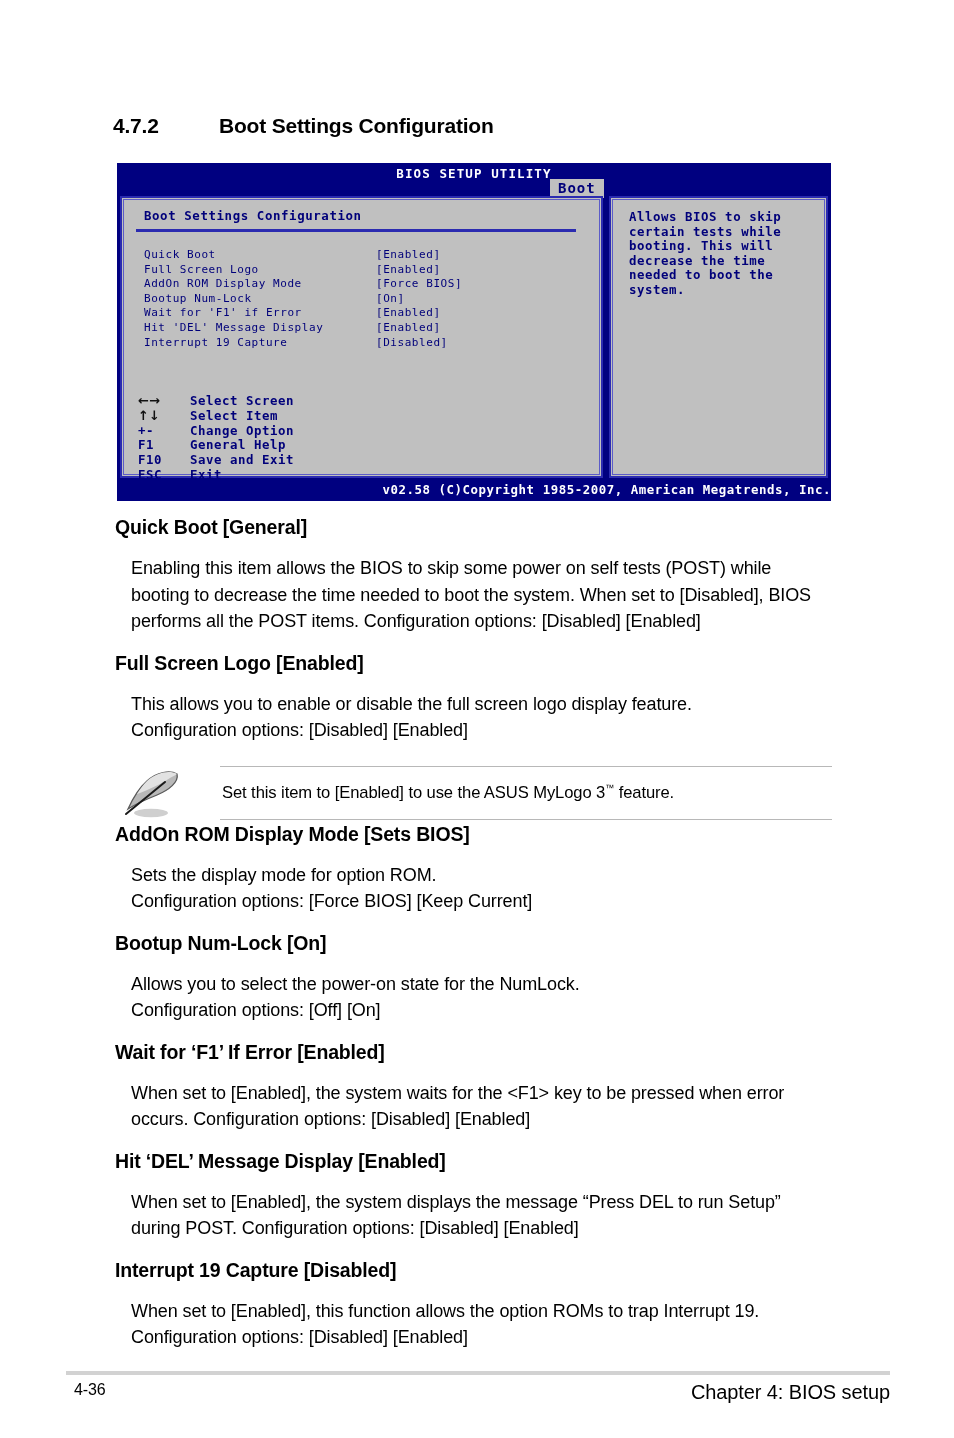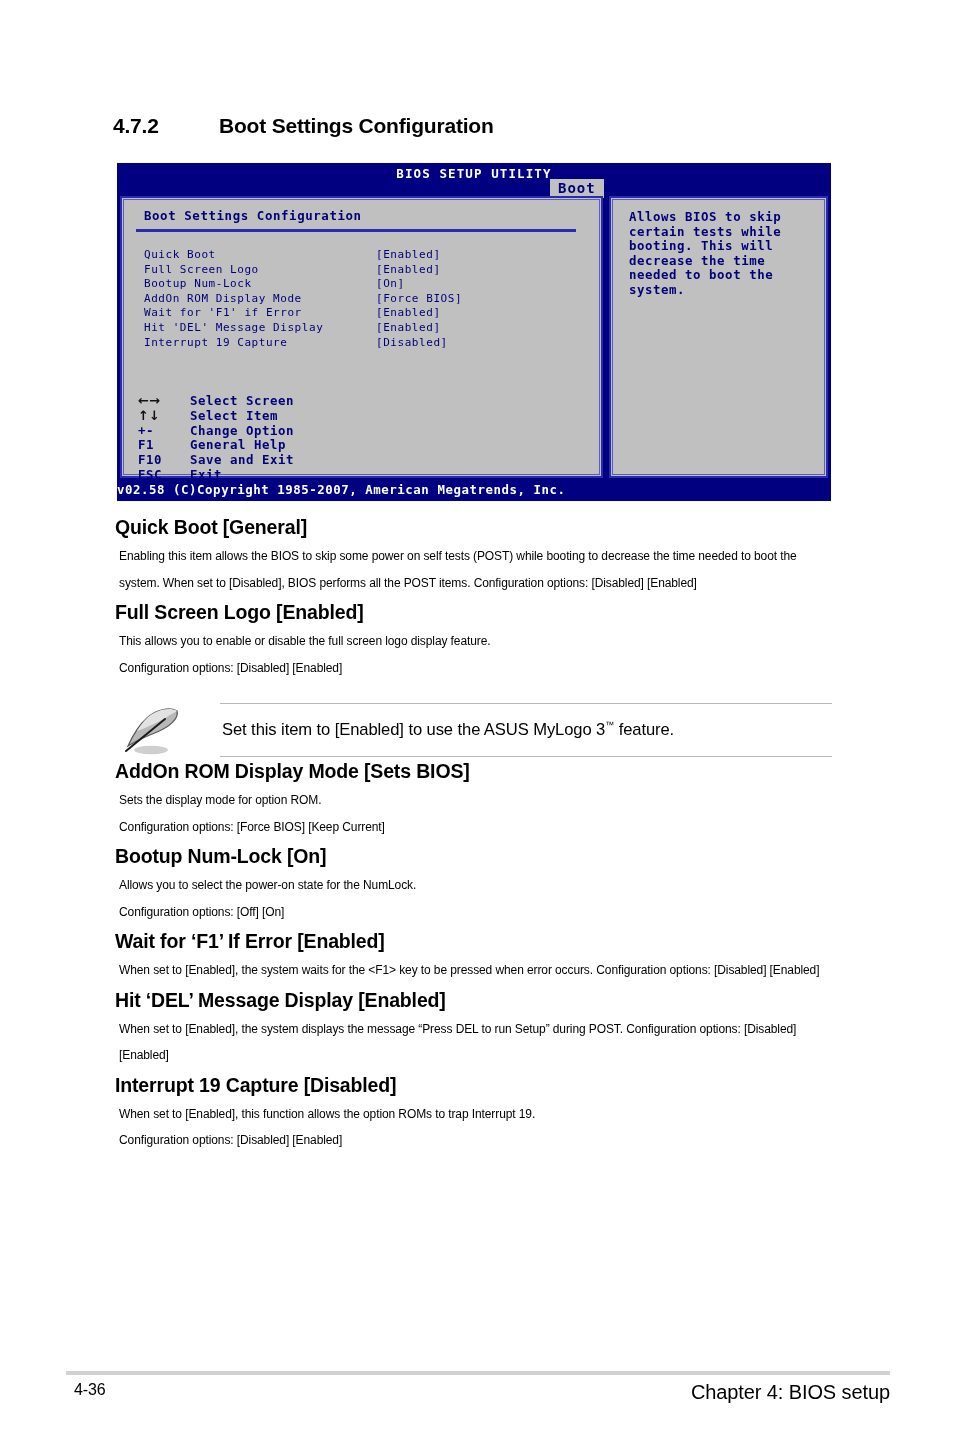--- a/index.html
+++ b/index.html
@@ -161,42 +161,42 @@
   .bios-footer {
     position: absolute;
     left: 0;
     bottom: 0;
     width: 714px;
     height: 20px;
     background: #000080;
     color: #ffffff;
     font-size: 12.4px;
     font-weight: bold;
-    text-align: left;
+    text-align: right;
     letter-spacing: 0.55px;
     line-height: 18px;
   }
 
   
   .content {
     position: absolute;
     left: 115px;
     top: 515px;
     width: 725px;
   }
   h3.item-head {
     margin: 0;
     font-size: 19.5px;
     font-weight: bold;
     letter-spacing: -0.15px;
     line-height: 24px;
   }
   p.item-body {
-    margin: 4px;
-    font-size: 12px;
+    margin: 16px;
+    font-size: 18px;
     line-height: 26.5px;
     letter-spacing: -0.1px;
     color: #000000;
   }
   .gap-head { margin-top: 22px; }
   .gap-body { margin-top: 10px; }
 
   
   .note {
     position: relative;
@@ -274,22 +274,22 @@
     </div>
 
     <div class="bios-body">
 
       <div class="panel panel-left">
         <div class="bios-subhead">Boot Settings Configuration</div>
         <div class="bios-rule"></div>
         <div id="bios-options">
             <div class="opt-row"><span class="opt-label">Quick Boot</span><span class="opt-value">[Enabled]</span></div>
             <div class="opt-row"><span class="opt-label">Full Screen Logo</span><span class="opt-value">[Enabled]</span></div>
+            <div class="opt-row"><span class="opt-label">AddOn ROM Display Mode</span><span class="opt-value">[Force BIOS]</span></div>
             <div class="opt-row"><span class="opt-label">Bootup Num-Lock</span><span class="opt-value">[On]</span></div>
-            <div class="opt-row"><span class="opt-label">AddOn ROM Display Mode</span><span class="opt-value">[Force BIOS]</span></div>
             <div class="opt-row"><span class="opt-label">Wait for 'F1' if Error</span><span class="opt-value">[Enabled]</span></div>
             <div class="opt-row"><span class="opt-label">Hit 'DEL' Message Display</span><span class="opt-value">[Enabled]</span></div>
             <div class="opt-row"><span class="opt-label">Interrupt 19 Capture</span><span class="opt-value">[Disabled]</span></div>
           </div>
       </div>
 
       <div class="panel panel-right">
         <div class="help-text">Allows BIOS to skip
 certain tests while
 booting. This will

